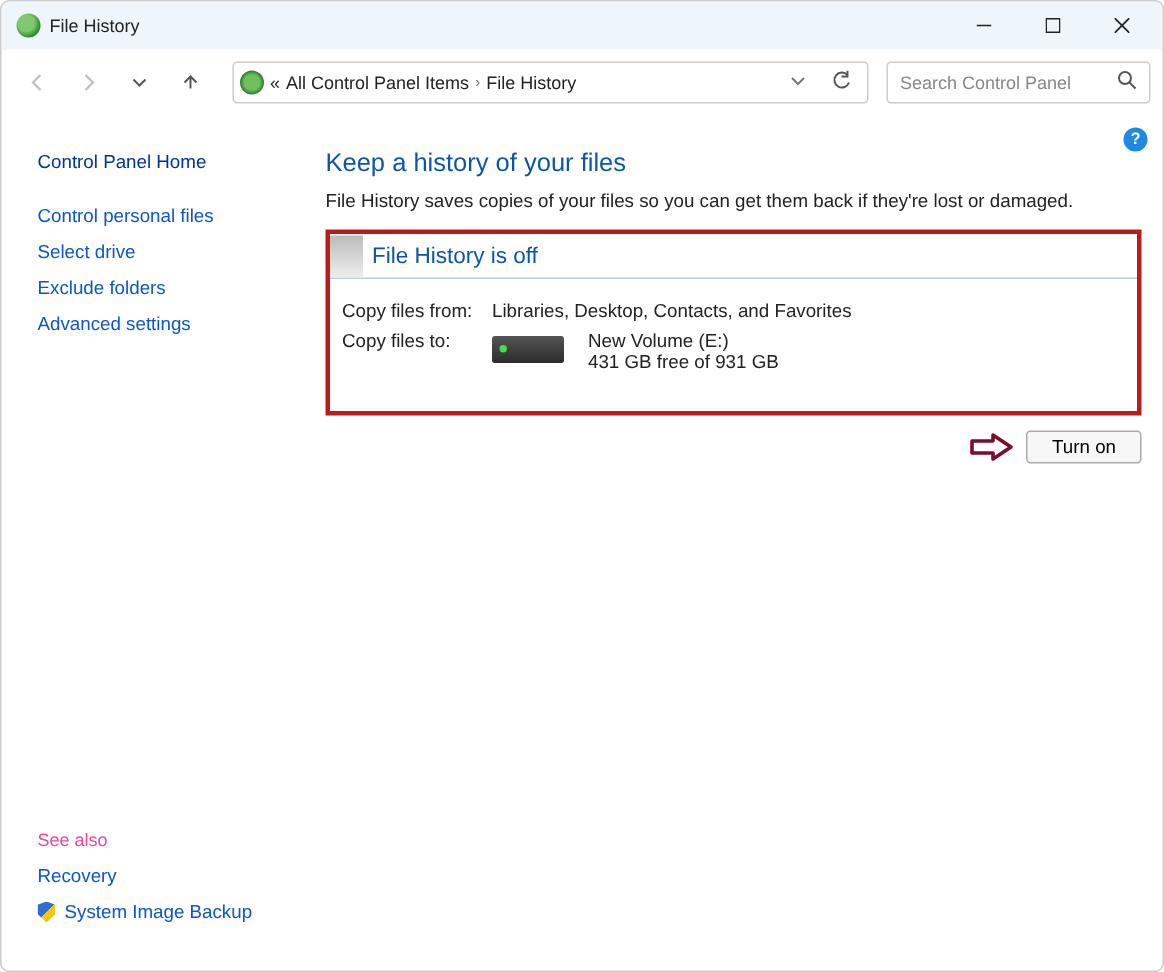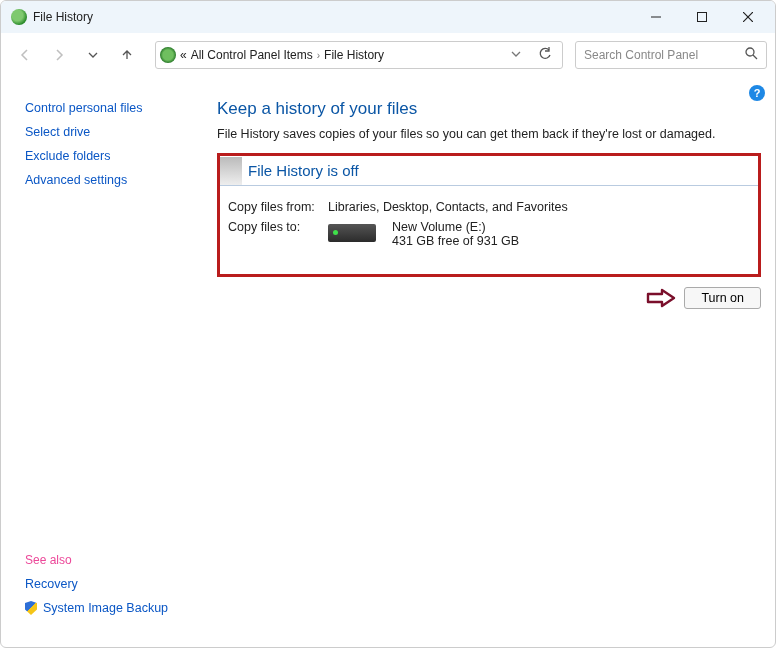--- a/index.html
+++ b/index.html
@@ -64,21 +64,21 @@
   }
   .addressbar .cp-icon {
     width: 16px; height: 16px;
     background: radial-gradient(circle, #6fbf5f 45%, #2a7a2a 70%);
     border-radius: 50%;
   }
   .addressbar .crumb { white-space: nowrap; }
   .addressbar .chev { color: #777; font-size: 10px; }
   .addressbar .flex { flex:1; }
   .searchbox {
-    width: 192px;
+    width: 176px;
     height: 28px;
     border: 1px solid #ccc;
     border-radius: 3px;
     margin-left: 10px;
     display: flex;
     align-items: center;
     padding: 0 8px;
     font-size: 12px;
     color: #888;
     justify-content: space-between;
@@ -240,20 +240,21 @@
       <svg width="13" height="13">
           <circle cx="5" cy="5" r="4" fill="none" stroke="#555" stroke-width="1.3"></circle>
           <line x1="8" y1="8" x2="12" y2="12" stroke="#555" stroke-width="1.3"></line>
         </svg>
     </span>
   </div>
 </div>
 
 <div class="content">
   <div class="sidebar">
+    <div class="home">Control Panel Home</div>
     <div class="link">Control personal files</div>
     <div class="link">Select drive</div>
     <div class="link">Exclude folders</div>
     <div class="link">Advanced settings</div>
     <div class="footer">
       <div class="see-also">See also</div>
       <div class="foot-link">
         <span>Recovery</span>
       </div>
       <div class="foot-link">

